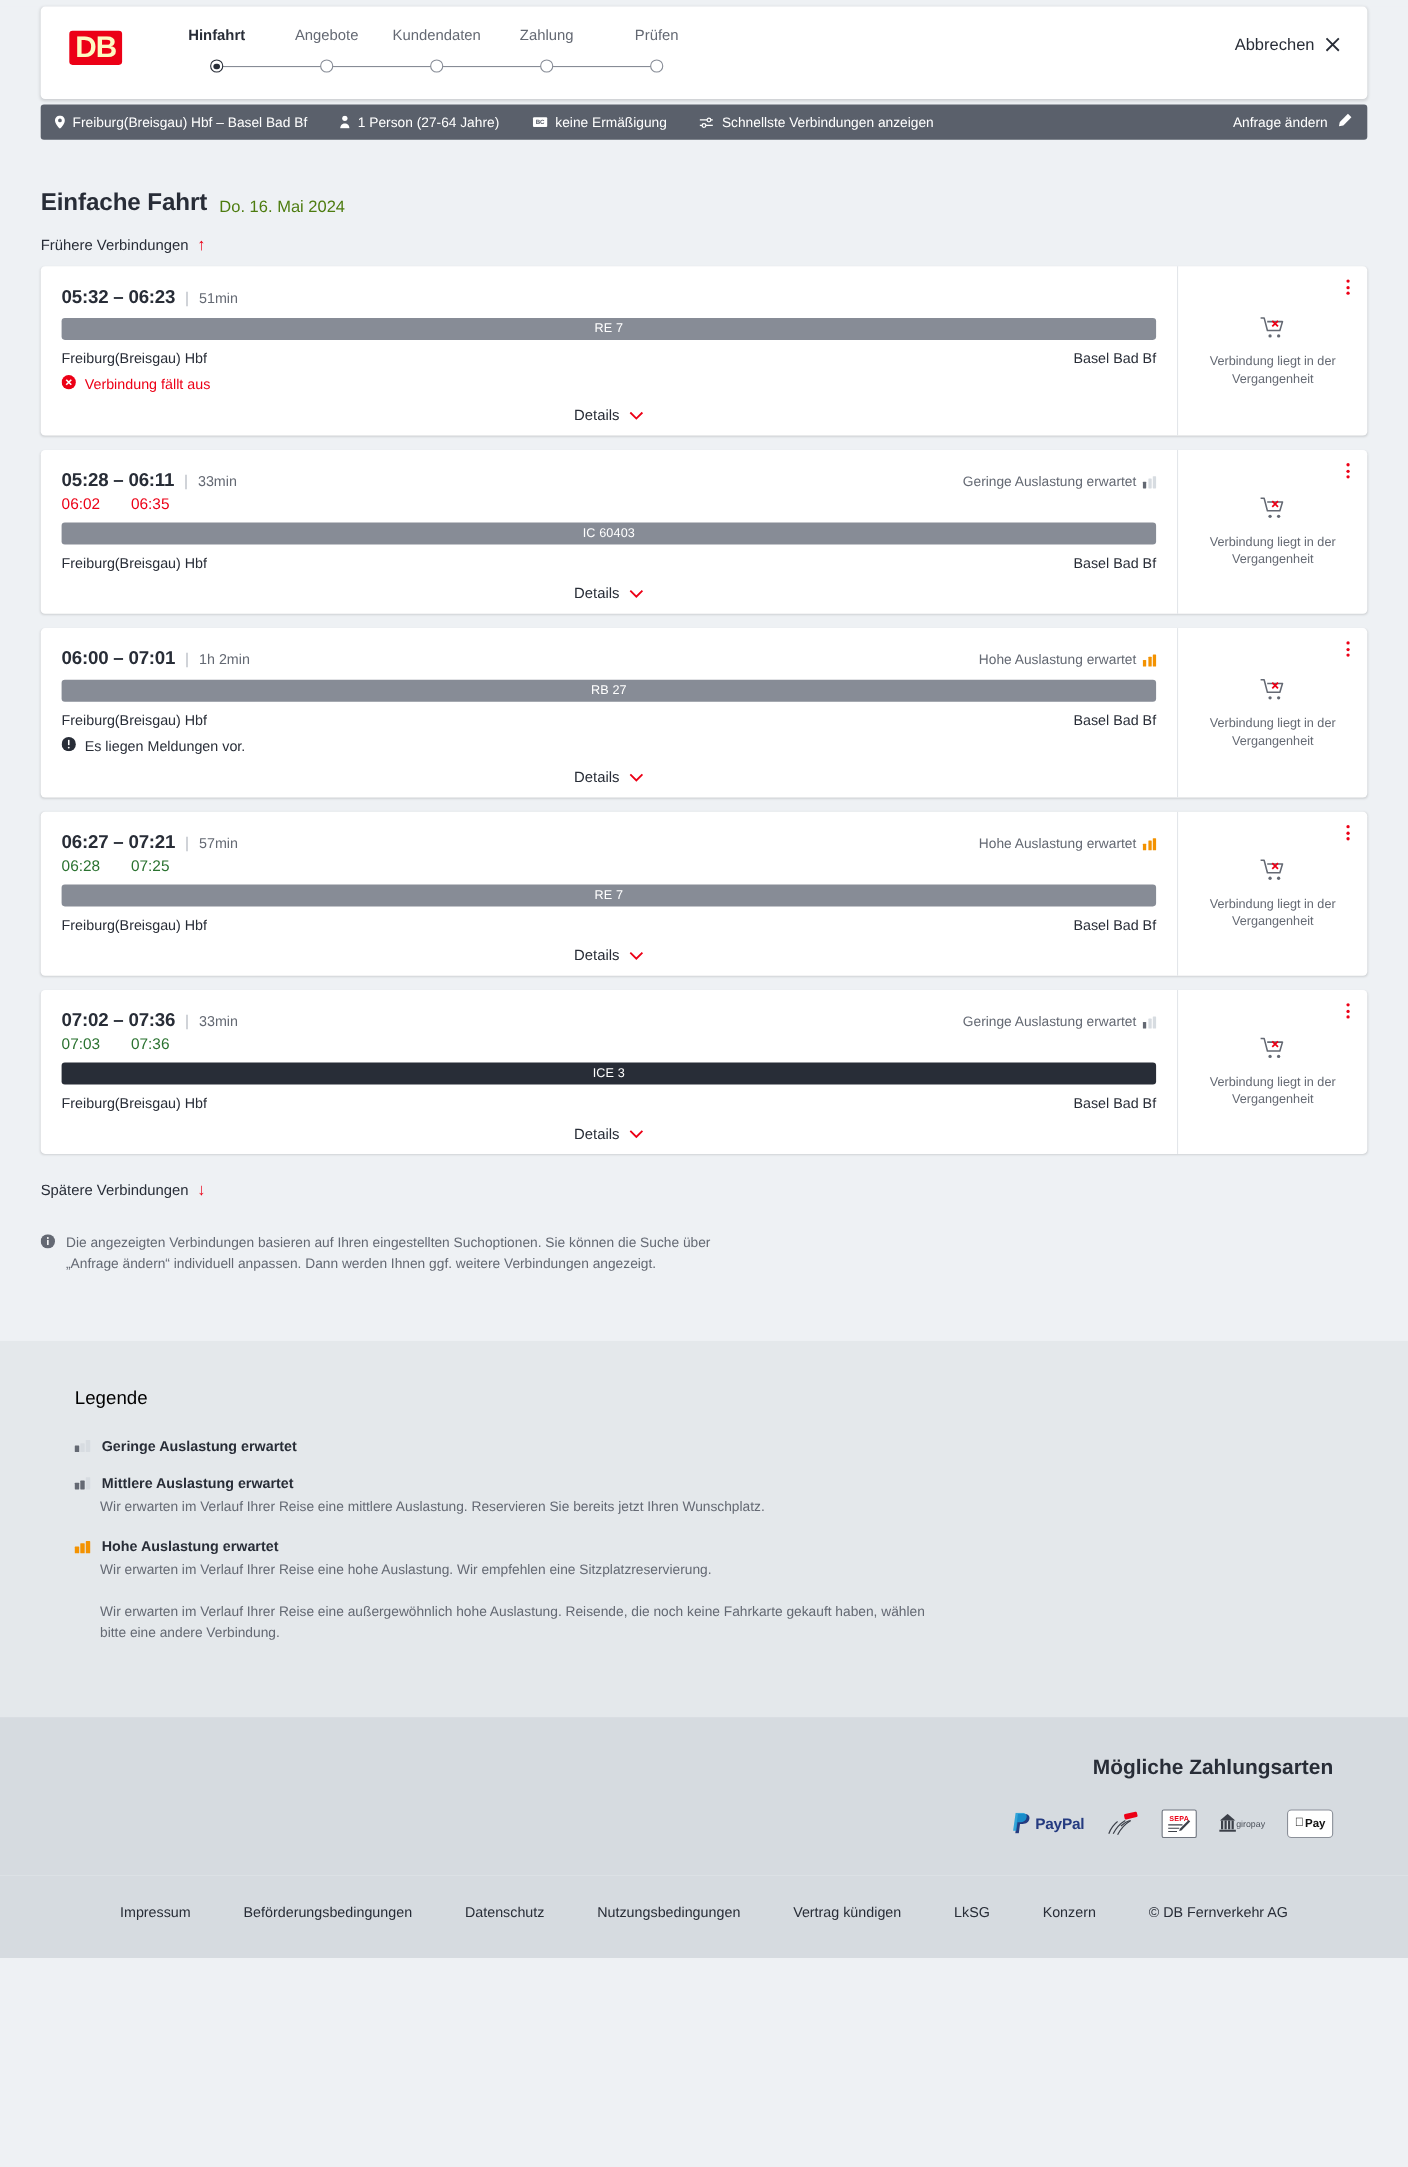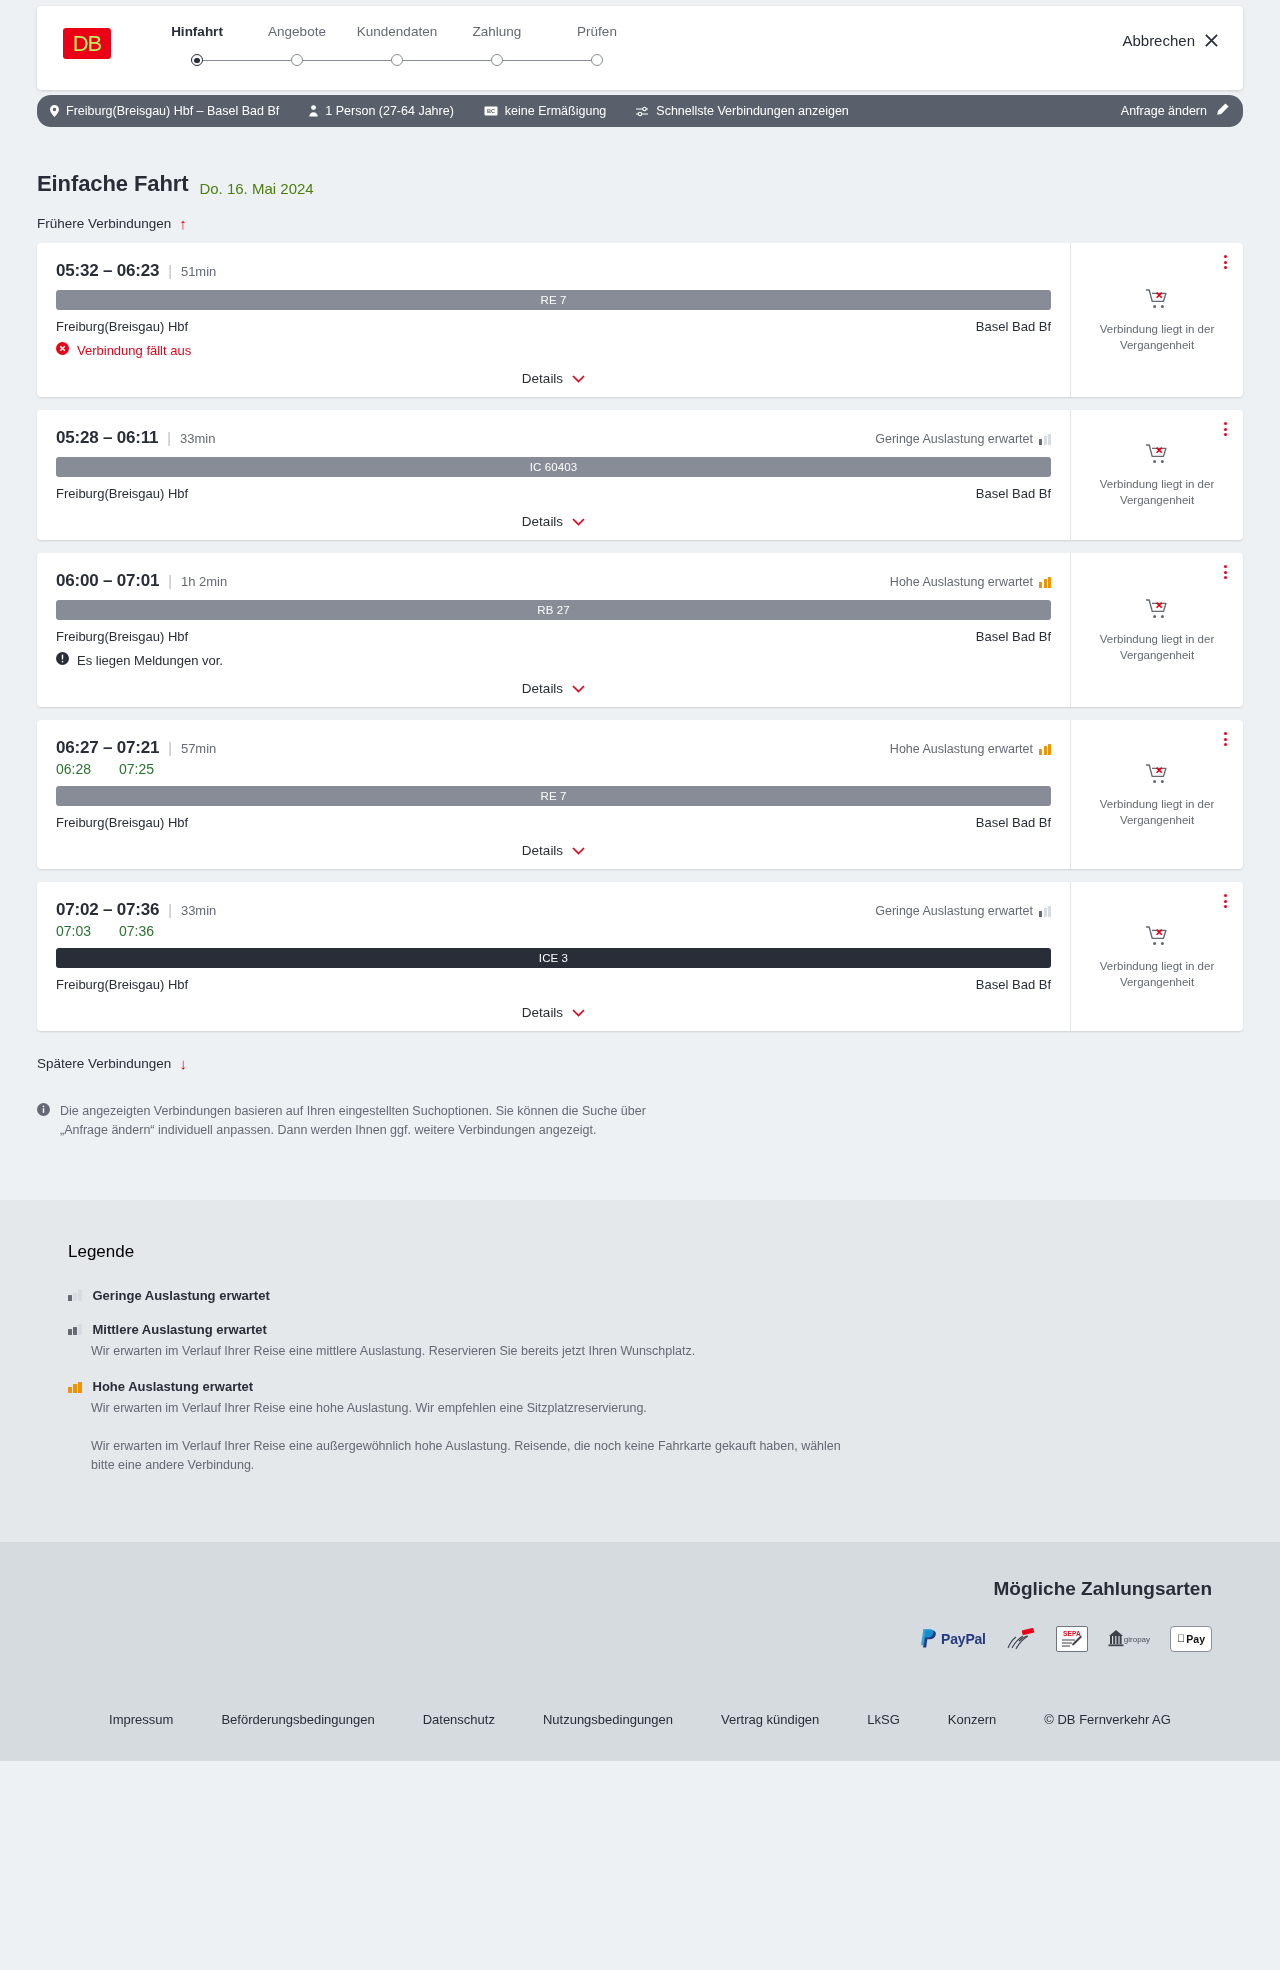--- a/index.html
+++ b/index.html
@@ -32,23 +32,23 @@
   }
   .db-logo {
     width: 48px; height: 31px;
     background: #ec0016;
     border-radius: 3px;
     display: flex; align-items: center; justify-content: center;
     flex: 0 0 auto;
     margin-top: 4px;
   }
   .db-logo span {
-    color: #bef264;
-    font-weight: 400;
-    font-size: 22px;
+    color: #fef9c3;
+    font-weight: 700;
+    font-size: 27px;
     letter-spacing: -1px;
     font-family: "Liberation Sans", sans-serif;
     line-height: 1;
   }
 
   .stepper {
     margin-left: 36px;
     position: relative;
     display: flex;
     flex: 0 0 auto;
@@ -113,21 +113,21 @@
     border: none;
     font-family: inherit;
   }
   .cancel-btn .txt { font-size: 15px; color: #282d37; }
   .x-icon { width: 15px; height: 15px; display: block; }
 
   
   .querybar {
     margin: 5px 37px 0 37px;
     background: #5a606b;
-    border-radius: 14px;
+    border-radius: 3px;
     height: 32px;
     display: flex;
     align-items: center;
     padding: 0 14px 0 13px;
     color: #fff;
     font-size: 12.5px;
     gap: 0;
   }
   .q-item {
     display: flex; align-items: center; gap: 7px;
@@ -556,20 +556,24 @@
               <span class="dur">33min</span>
               <span class="occupancy">
                 <span>Geringe Auslastung erwartet</span>
                 <span class="bars low">
                   <i class="b1"></i>
                   <i class="b2"></i>
                   <i class="b3"></i>
                 </span>
               </span>
             </div>
+            <div class="real-times delayed">
+              <span>06:02</span>
+              <span>06:35</span>
+            </div>
             <div class="train-bar ">
               <span>IC 60403</span>
             </div>
             <div class="stops">
               <span>Freiburg(Breisgau) Hbf</span>
               <span>Basel Bad Bf</span>
             </div>
             <div class="details-row">
               <button class="details-btn">
                 <span>Details</span>

